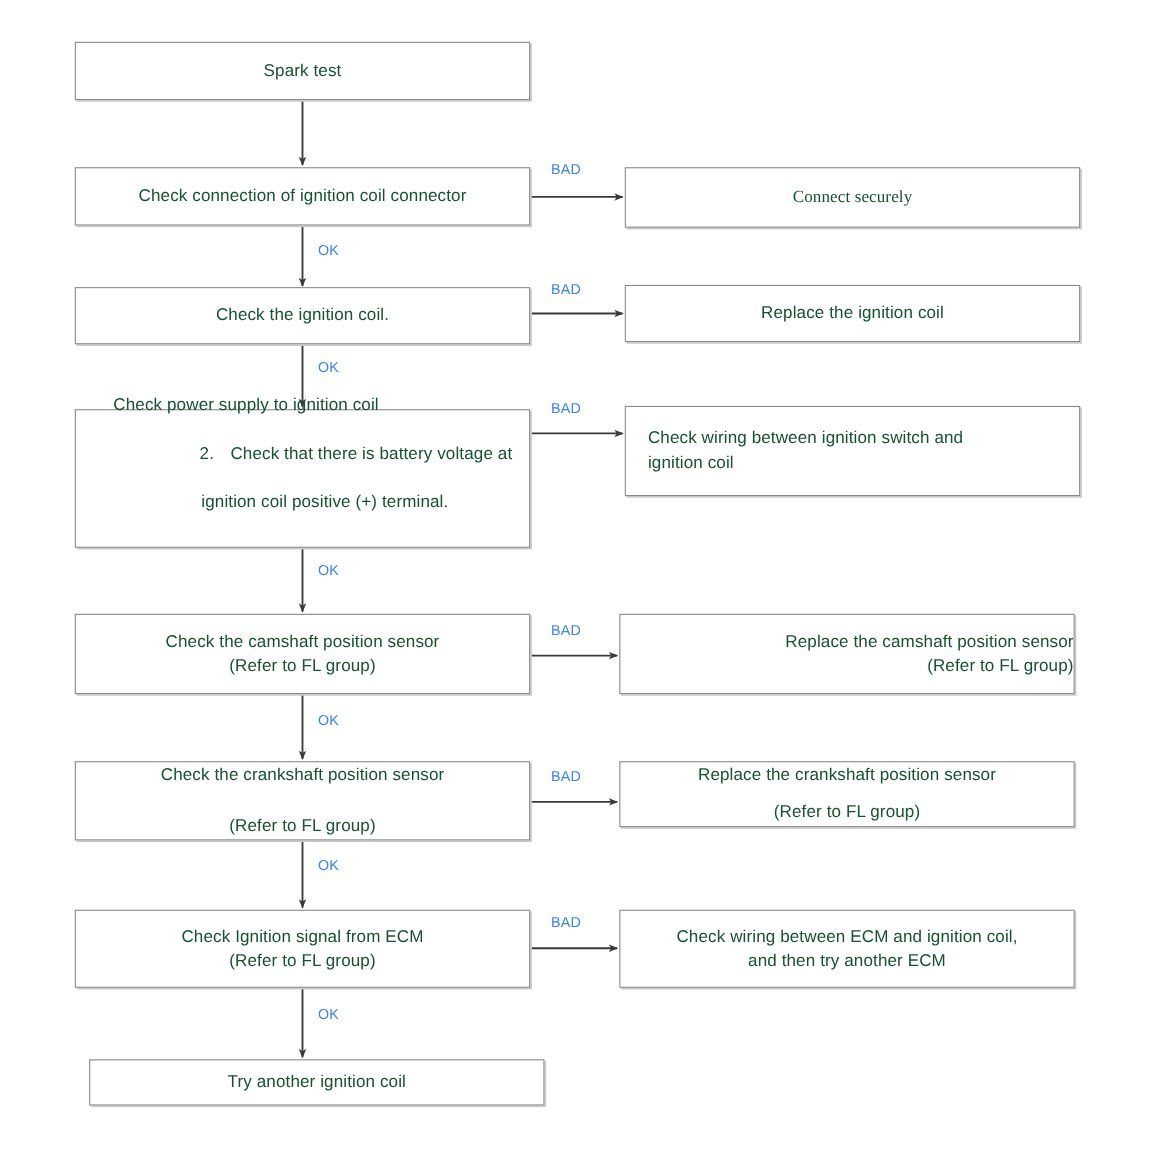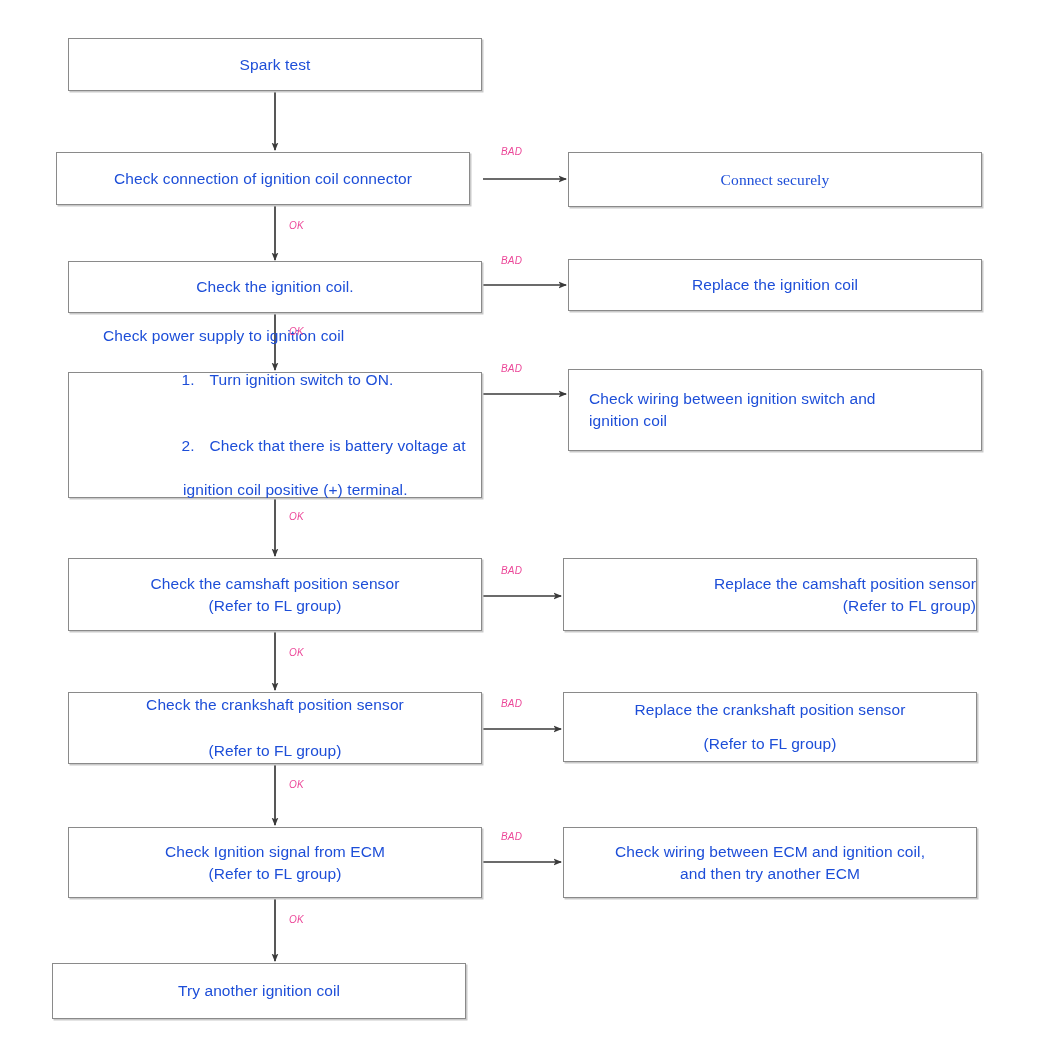--- a/index.html
+++ b/index.html
@@ -28,21 +28,21 @@
   .node {
     position: absolute;
     box-sizing: border-box;
     background: #ffffff;
     border: 1px solid #8a8a8a;
     box-shadow: 1.5px 1.5px 0 0 #c9c9c9;
     display: flex;
     flex-direction: column;
     justify-content: center;
     font-size: 15.5px;
-    color: #1d4ed8;
+    color: #14532d;
     line-height: 1.42;
     letter-spacing: 0.1px;
   }
   .node .line {
     display: block;
     white-space: pre;
   }
   .node.center {
     align-items: center;
     text-align: center;
@@ -72,25 +72,24 @@
     text-indent: 0;
   }
   .node.listbox .item .cont {
     display: block;
     white-space: pre;
     text-indent: 0;
     padding-left: 28px;
   }
   .edge-label {
     position: absolute;
-    font-size: 10px;
-    color: #ec4899;
+    font-size: 13px;
+    color: #3b82f6;
     white-space: pre;
     letter-spacing: 0.2px;
-    font-style: italic;
   }
 </style>
 </head>
 <body>
 
 <div id="flowchart">
 
   <svg id="edge-layer" viewBox="0 0 1050 1050" width="1050" height="1050">
     <defs>
       <marker id="arrowhead" markerWidth="9" markerHeight="9" refX="7.5" refY="4" orient="auto" markerUnits="userSpaceOnUse">
@@ -113,33 +112,30 @@
       <line x1="483" y1="596" x2="561" y2="596"></line>
       <line x1="483" y1="729" x2="561" y2="729"></line>
       <line x1="483" y1="862" x2="561" y2="862"></line>
     </g>
   </svg>
 
   <div class="node center" style="left:68px; top:38px; width:414px; height:53px;">
     <span class="line">Spark test</span>
   </div>
 
-  <div class="node center" style="left:56px; top:152px; width:414px; height:53px;">
+  <div class="node center" style="left:68px; top:152px; width:414px; height:53px;">
     <span class="line">Check connection of ignition coil connector</span>
   </div>
 
   <div class="node center" style="left:68px; top:261px; width:414px; height:52px;">
     <span class="line">Check the ignition coil.</span>
   </div>
 
   <div class="node listbox" style="left:68px; top:372px; width:414px; height:126px;">
     <span class="line">Check power supply to ignition coil</span>
-    <span class="item">
-      <span class="num">1.</span><span>Turn ignition switch to ON.</span>
-    </span>
     <span class="item">
       <span class="num">2.</span><span>Check that there is battery voltage at</span>
       <span class="cont">ignition coil positive (+) terminal.</span>
     </span>
   </div>
 
   <div class="node center" style="left:68px; top:558px; width:414px; height:73px;">
     <span class="line">Check the camshaft position sensor</span>
     <span class="line">(Refer to FL group)</span>
   </div>
@@ -147,21 +143,21 @@
   <div class="node center" style="left:68px; top:692px; width:414px; height:72px;gap:24px;">
     <span class="line">Check the crankshaft position sensor</span>
     <span class="line">(Refer to FL group)</span>
   </div>
 
   <div class="node center" style="left:68px; top:827px; width:414px; height:71px;">
     <span class="line">Check Ignition signal from ECM</span>
     <span class="line">(Refer to FL group)</span>
   </div>
 
-  <div class="node center" style="left:52px; top:963px; width:414px; height:56px;text-align:right;">
+  <div class="node center" style="left:81px; top:963px; width:414px; height:42px;text-align:right;">
     <span class="line">Try another ignition coil</span>
   </div>
 
   <div class="node center" style="left:568px; top:152px; width:414px; height:55px;font-family:Liberation Serif, serif;">
     <span class="line">Connect securely</span>
   </div>
 
   <div class="node center" style="left:568px; top:259px; width:414px; height:52px;">
     <span class="line">Replace the ignition coil</span>
   </div>
@@ -169,21 +165,21 @@
   <div class="node left" style="left:568px; top:369px; width:414px; height:82px;">
     <span class="line">Check wiring between ignition switch and</span>
     <span class="line">ignition coil</span>
   </div>
 
   <div class="node center" style="left:563px; top:558px; width:414px; height:73px;align-items:flex-end;">
     <span class="line">Replace the camshaft position sensor</span>
     <span class="line">(Refer to FL group)</span>
   </div>
 
-  <div class="node center" style="left:563px; top:692px; width:414px; height:70px;gap:12px;">
+  <div class="node center" style="left:563px; top:692px; width:414px; height:60px;gap:12px;">
     <span class="line">Replace the crankshaft position sensor</span>
     <span class="line">(Refer to FL group)</span>
   </div>
 
   <div class="node center" style="left:563px; top:827px; width:414px; height:71px;">
     <span class="line">Check wiring between ECM and ignition coil,</span>
     <span class="line">and then try another ECM</span>
   </div>
 
   <div class="edge-label" style="left:289px; top:220px;">OK</div>

